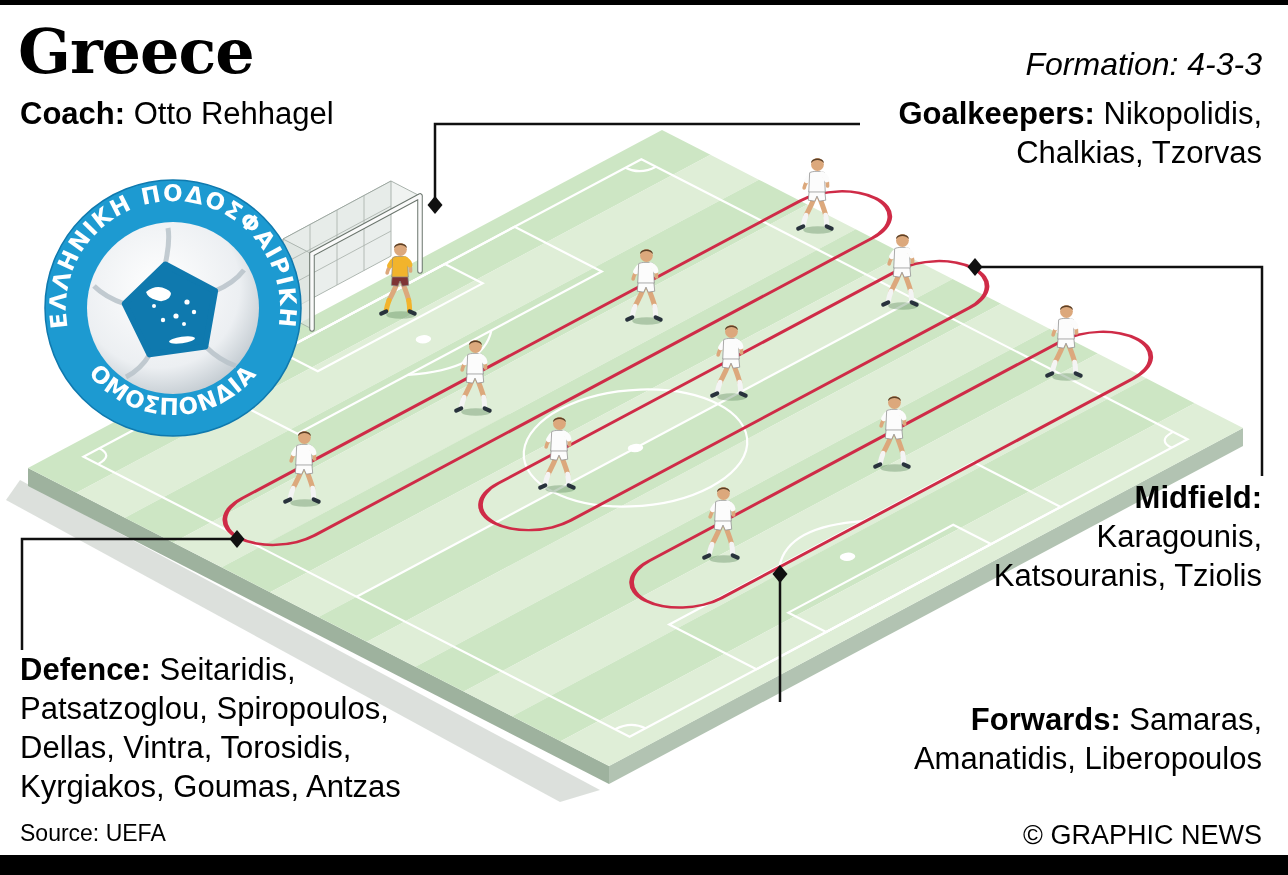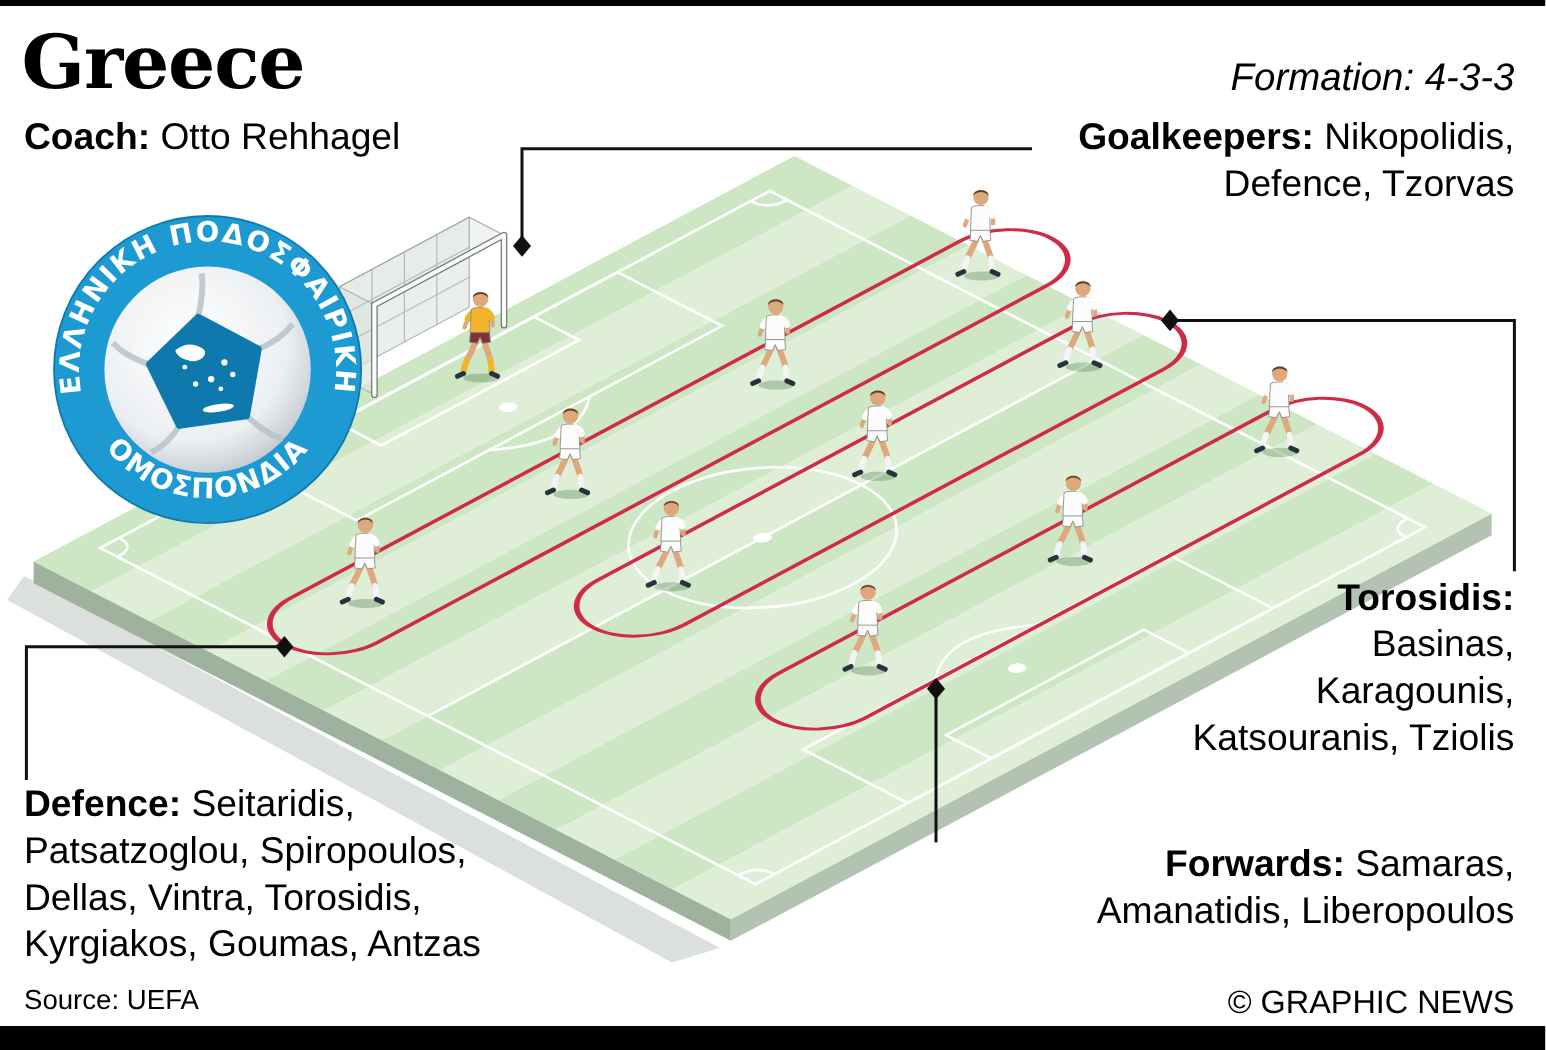--- a/index.html
+++ b/index.html
@@ -192,26 +192,25 @@
 
   <div class="title">Greece</div>
   <div class="formation">Formation: 4-3-3</div>
 
   <div class="coach">
     <b>Coach:</b><span> Otto Rehhagel</span>
   </div>
 
   <div class="block right gk-block">
     <span class="ln"><b>Goalkeepers:</b><span> Nikopolidis,</span></span>
-    <span class="ln">Defence, Tzorvas</span>
+    <span class="ln">Chalkias, Tzorvas</span>
   </div>
 
   <div class="block right mid-block">
-    <span class="ln"><b>Torosidis:</b></span>
-    <span class="ln">Basinas,</span>
+    <span class="ln"><b>Midfield:</b></span>
     <span class="ln">Karagounis,</span>
     <span class="ln">Katsouranis, Tziolis</span>
   </div>
 
   <div class="block def-block">
     <span class="ln"><b>Defence:</b><span> Seitaridis,</span></span>
     <span class="ln">Patsatzoglou, Spiropoulos,</span>
     <span class="ln">Dellas, Vintra, Torosidis,</span>
     <span class="ln">Kyrgiakos, Goumas, Antzas</span>
   </div>

